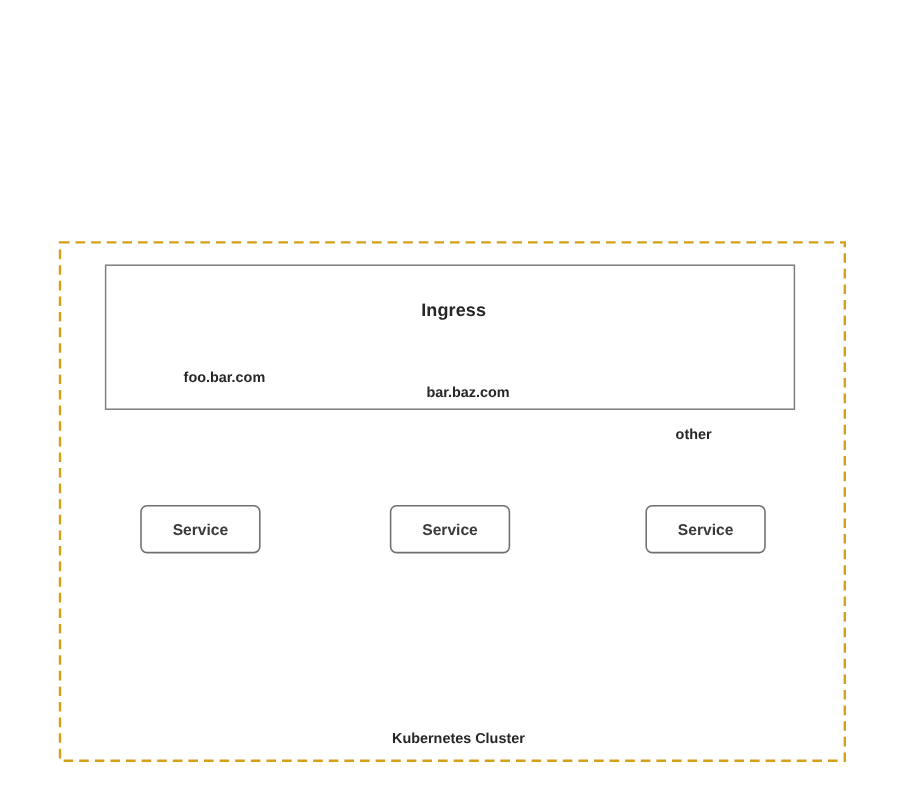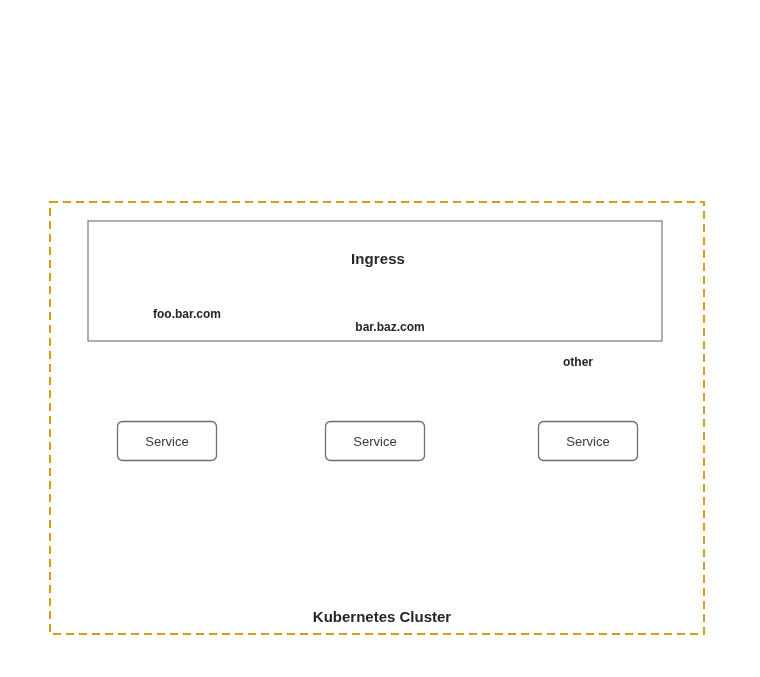--- a/index.html
+++ b/index.html
@@ -3,22 +3,22 @@
 <meta charset="utf-8">
 <title>Kubernetes Ingress Diagram</title>
 <style>
   html,body{margin:0;padding:0;background:#ffffff;}
   body{width:760px;height:677px;overflow:hidden;font-family:"Liberation Sans",sans-serif;}
   #stage{position:relative;width:760px;height:677px;background:#fff;}
   .svgbox{position:absolute;top:0;left:0;width:760px;height:677px;overflow:visible;}
   .lbl{position:absolute;white-space:nowrap;color:#262626;}
   .t-ingress{font-size:15px;font-weight:700;letter-spacing:0.1px;}
   .t-rule{font-size:12px;font-weight:700;}
-  .t-service{font-size:13px;font-weight:400;color:#3a3a3a;}
-  .t-cluster{font-size:15px;font-weight:700;}
+  .t-service{font-size:13px;font-weight:700;color:#3a3a3a;}
+  .t-cluster{font-size:12px;font-weight:700;}
   .ctr{transform:translateX(-50%);}
 </style>
 </head>
 <body>
 
 <div id="stage">
 
   <svg class="svgbox" viewBox="0 0 760 677">
     <defs>
       <marker id="ah-big" markerWidth="9" markerHeight="11" refX="1" refY="5.5" orient="auto" markerUnits="userSpaceOnUse">

